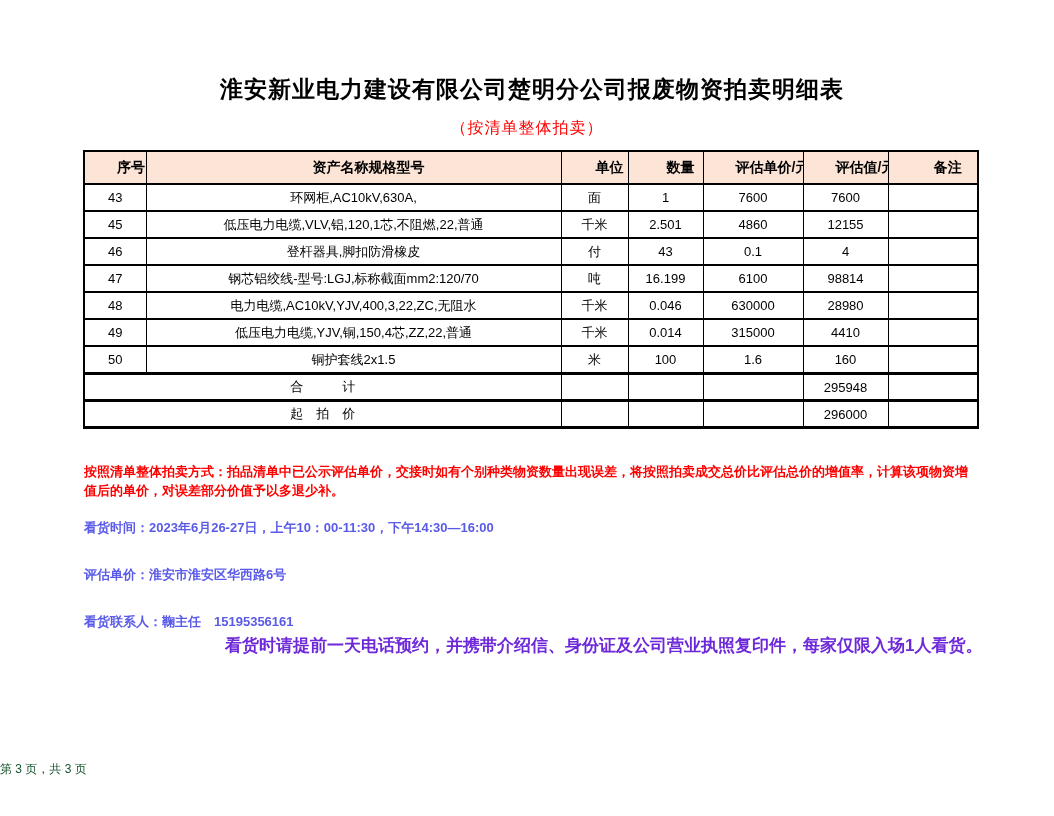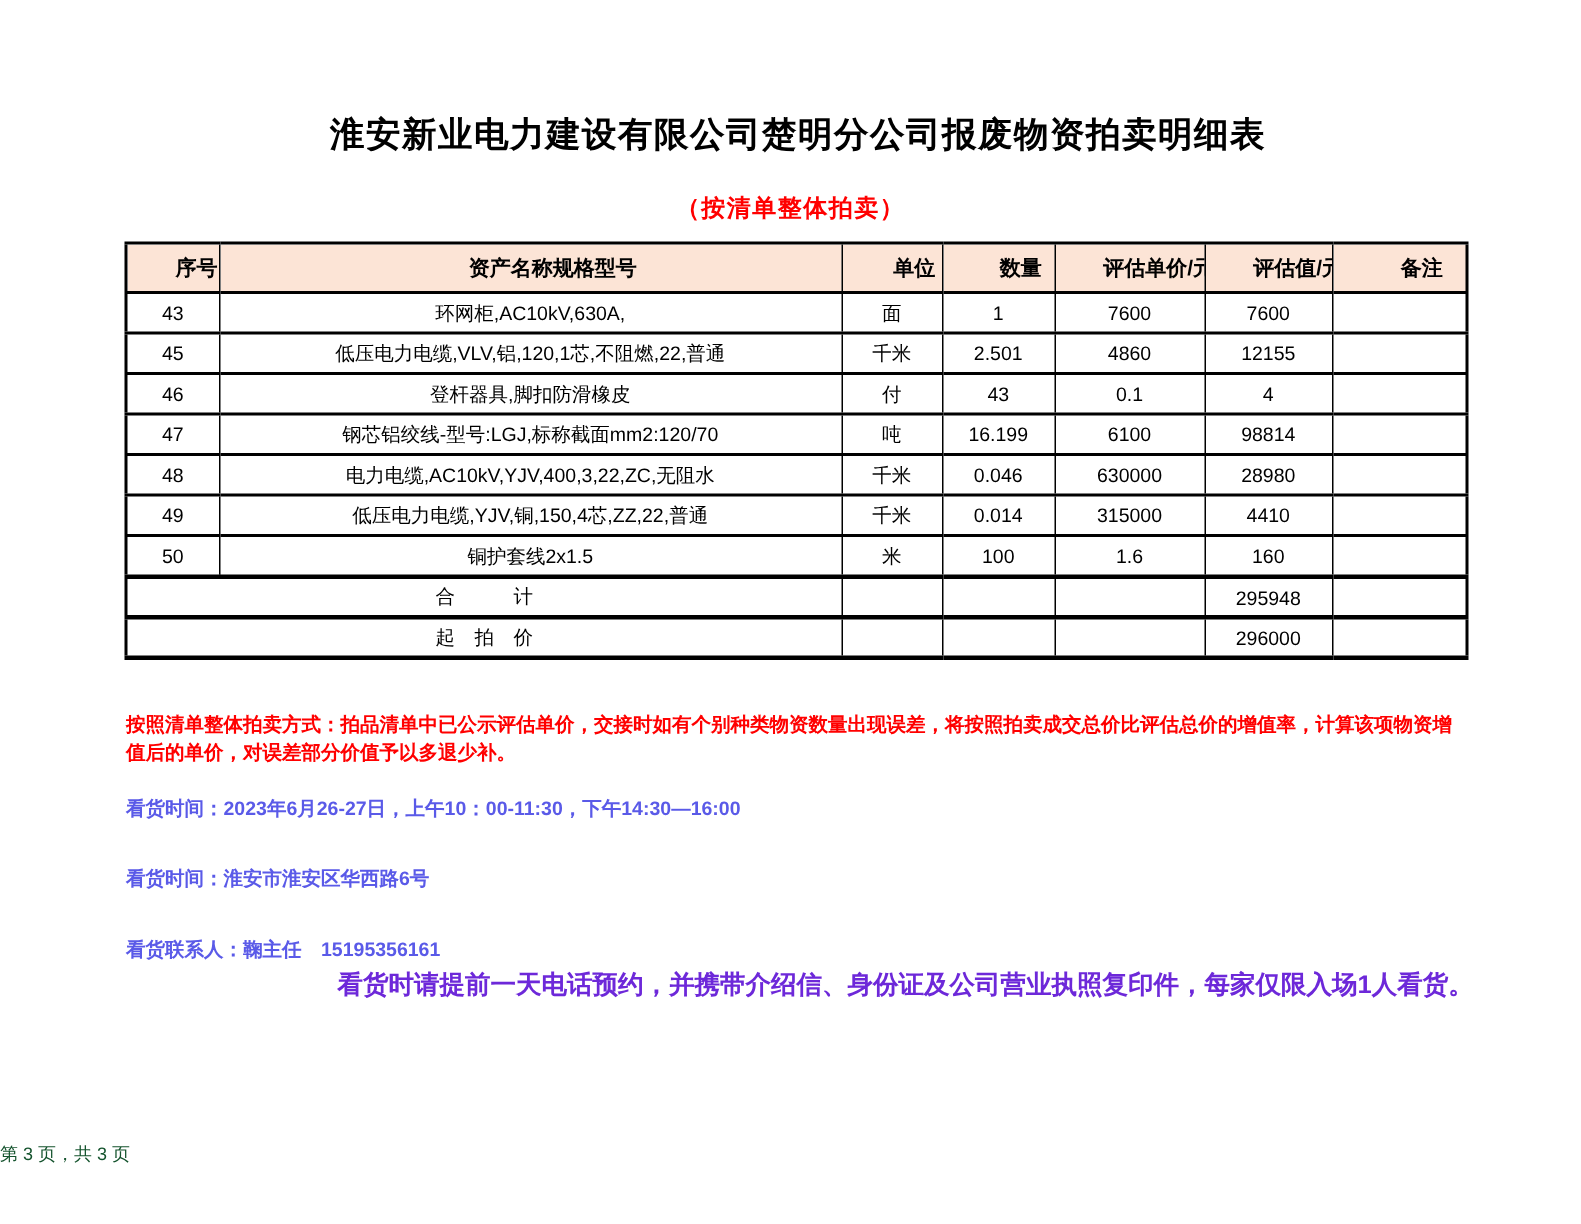--- a/index.html
+++ b/index.html
@@ -14,24 +14,24 @@
   .title {
     margin:74px 0 0 0;
     text-align:center;
     font-size:23px;
     font-weight:bold;
     letter-spacing:1px;
     color:#000;
     padding-left:10px;
   }
   .subtitle {
-    margin-top:24px;
+    margin-top:13px;
     text-align:center;
     font-size:16px;
-    font-weight:bold;
+    font-weight:normal;
     letter-spacing:1px;
     color:#ff0000;
   }
   table.auction {
     border-collapse:collapse;
     table-layout:fixed;
     width:894px;
     margin:11px 0 0 83px;
     border:2px solid #000;
   }
@@ -207,19 +207,19 @@
         <td></td>
         <td>296000</td>
         <td></td>
       </tr>
     </tbody>
   </table>
 
   <div class="red-note">按照清单整体拍卖方式：拍品清单中已公示评估单价，交接时如有个别种类物资数量出现误差，将按照拍卖成交总价比评估总价的增值率，计算该项物资增值后的单价，对误差部分价值予以多退少补。</div>
 
   <div class="blue-line first">看货时间：2023年6月26-27日，上午10：00-11:30，下午14:30—16:00</div>
-  <div class="blue-line">看货时间：淮安市淮安区华西路6号</div>
+  <div class="blue-line">评估单价：淮安市淮安区华西路6号</div>
   <div class="blue-line">看货联系人：鞠主任　15195356161</div>
   <div class="appointment">看货时请提前一天电话预约，并携带介绍信、身份证及公司营业执照复印件，每家仅限入场1人看货。</div>
 
   <div class="footer">第 3 页，共 3 页</div>
 
 </div>
 
 </body></html>

